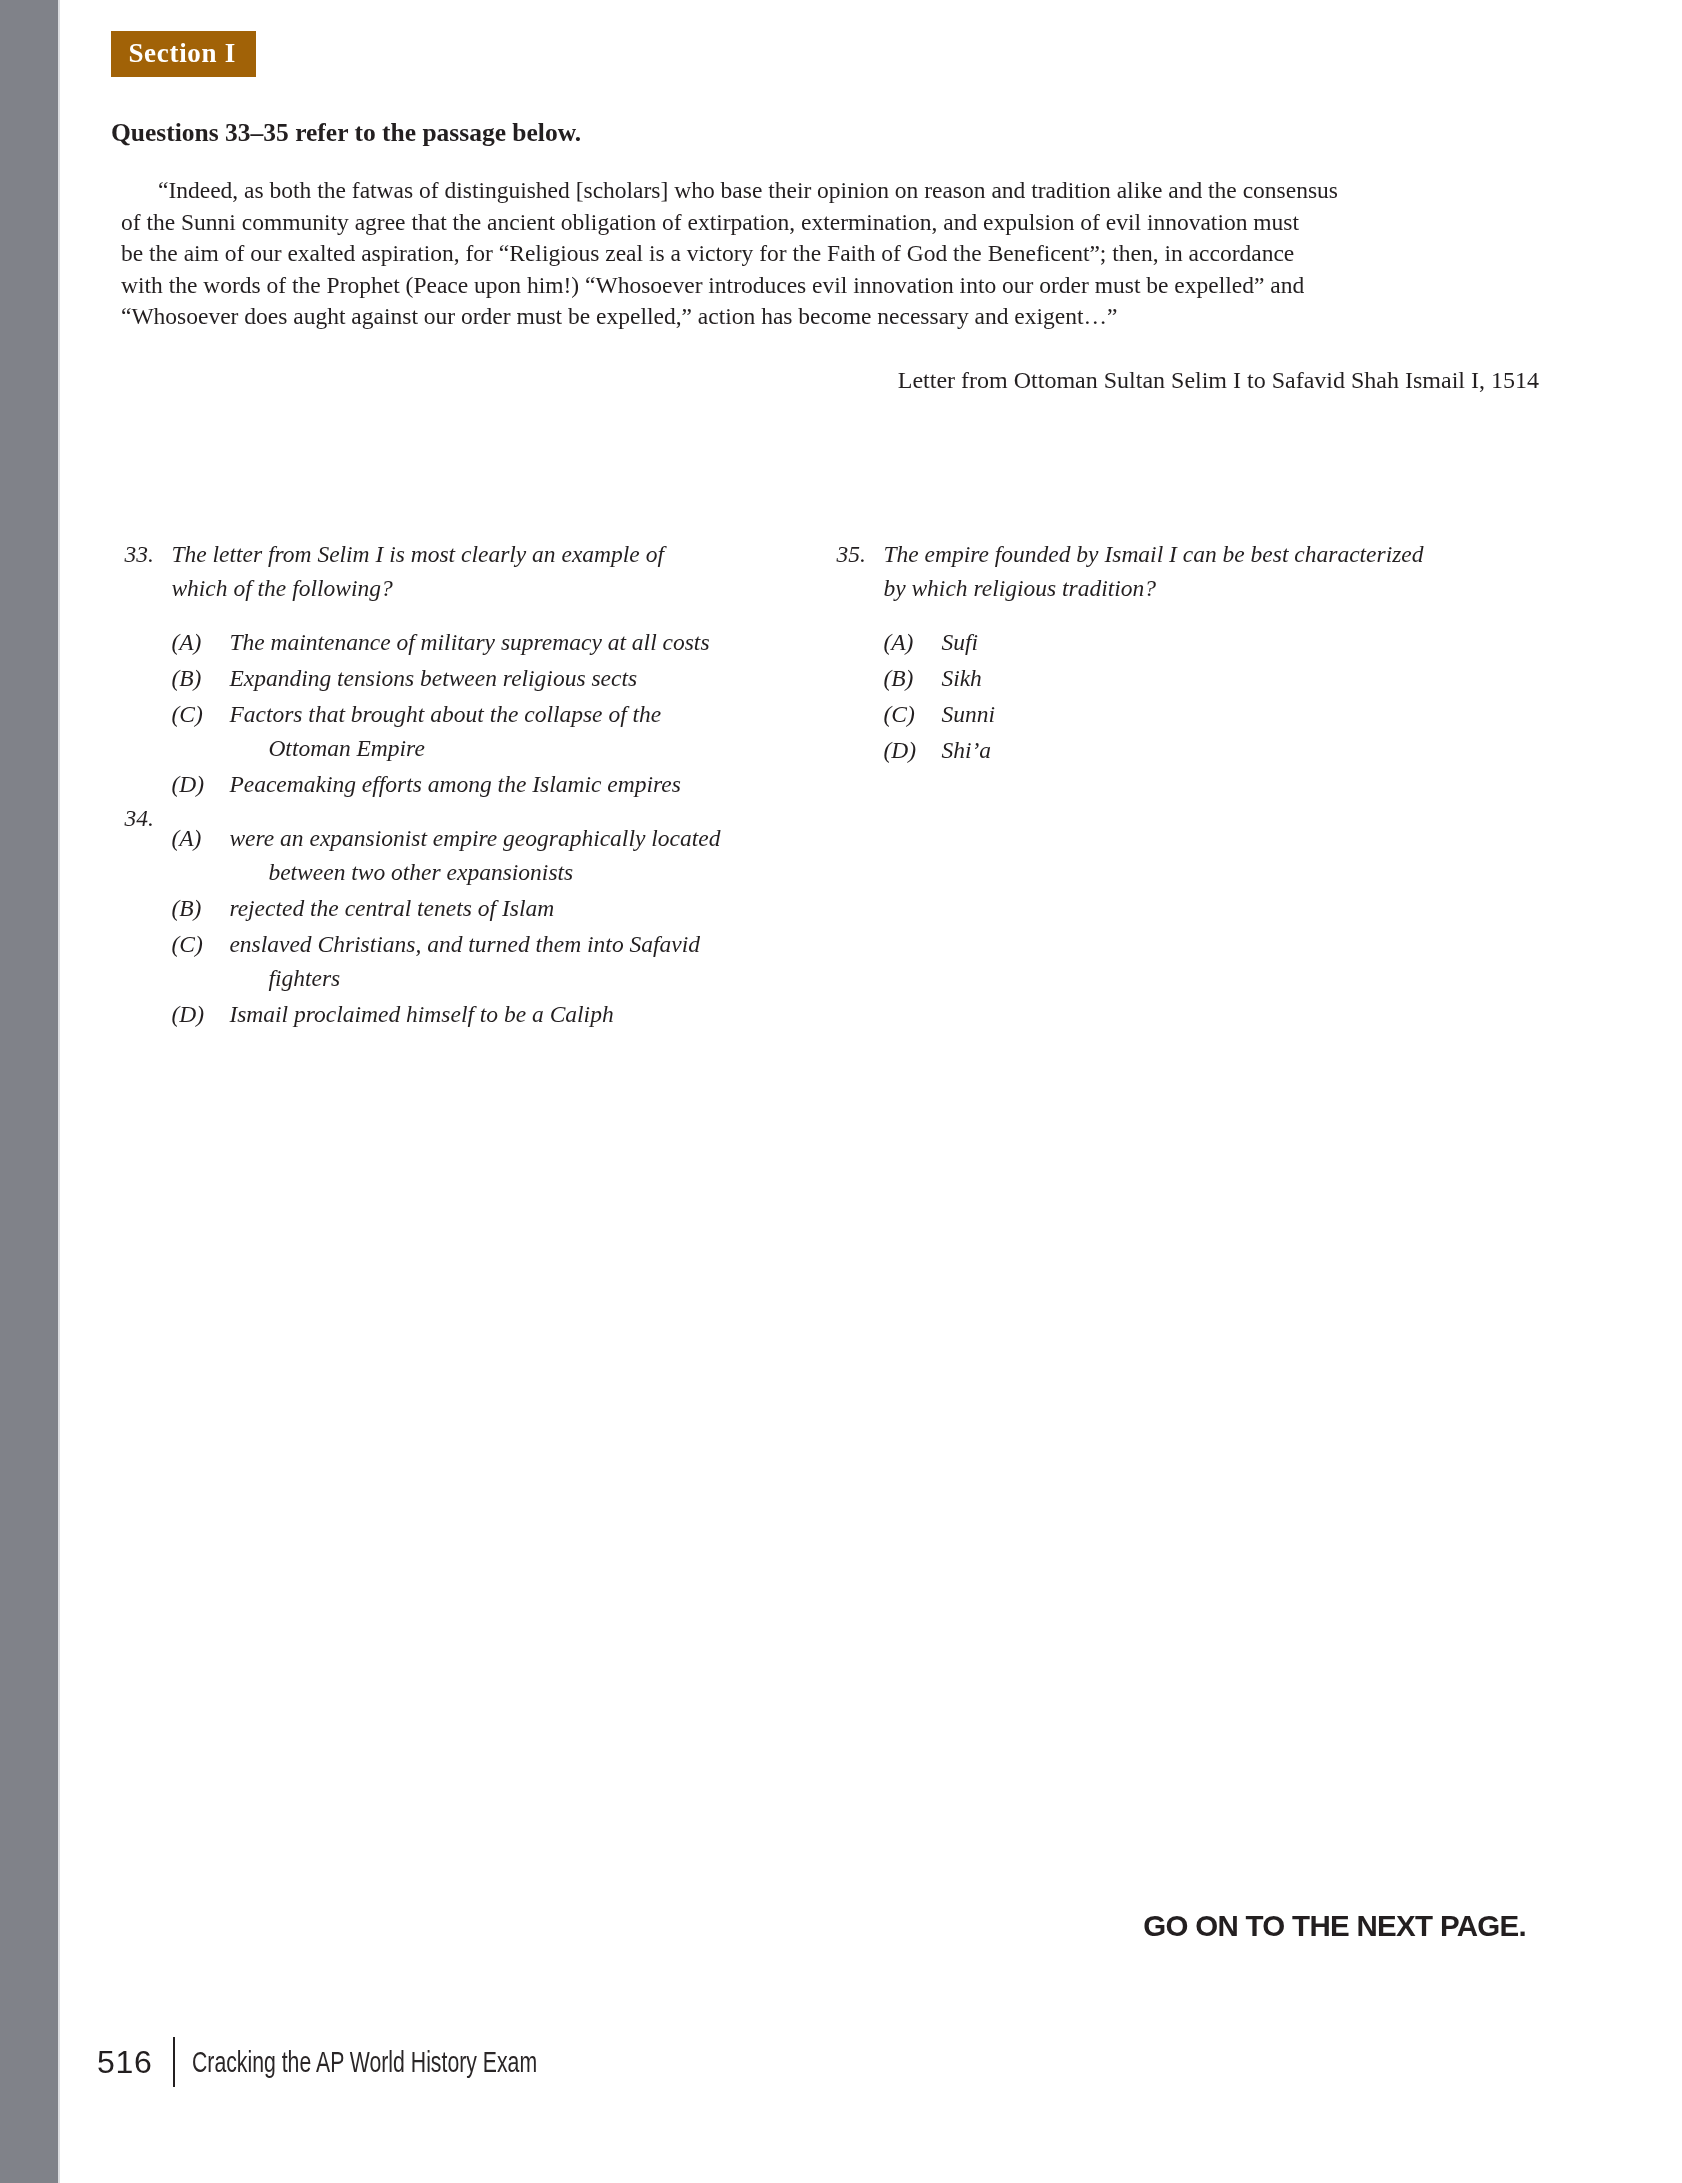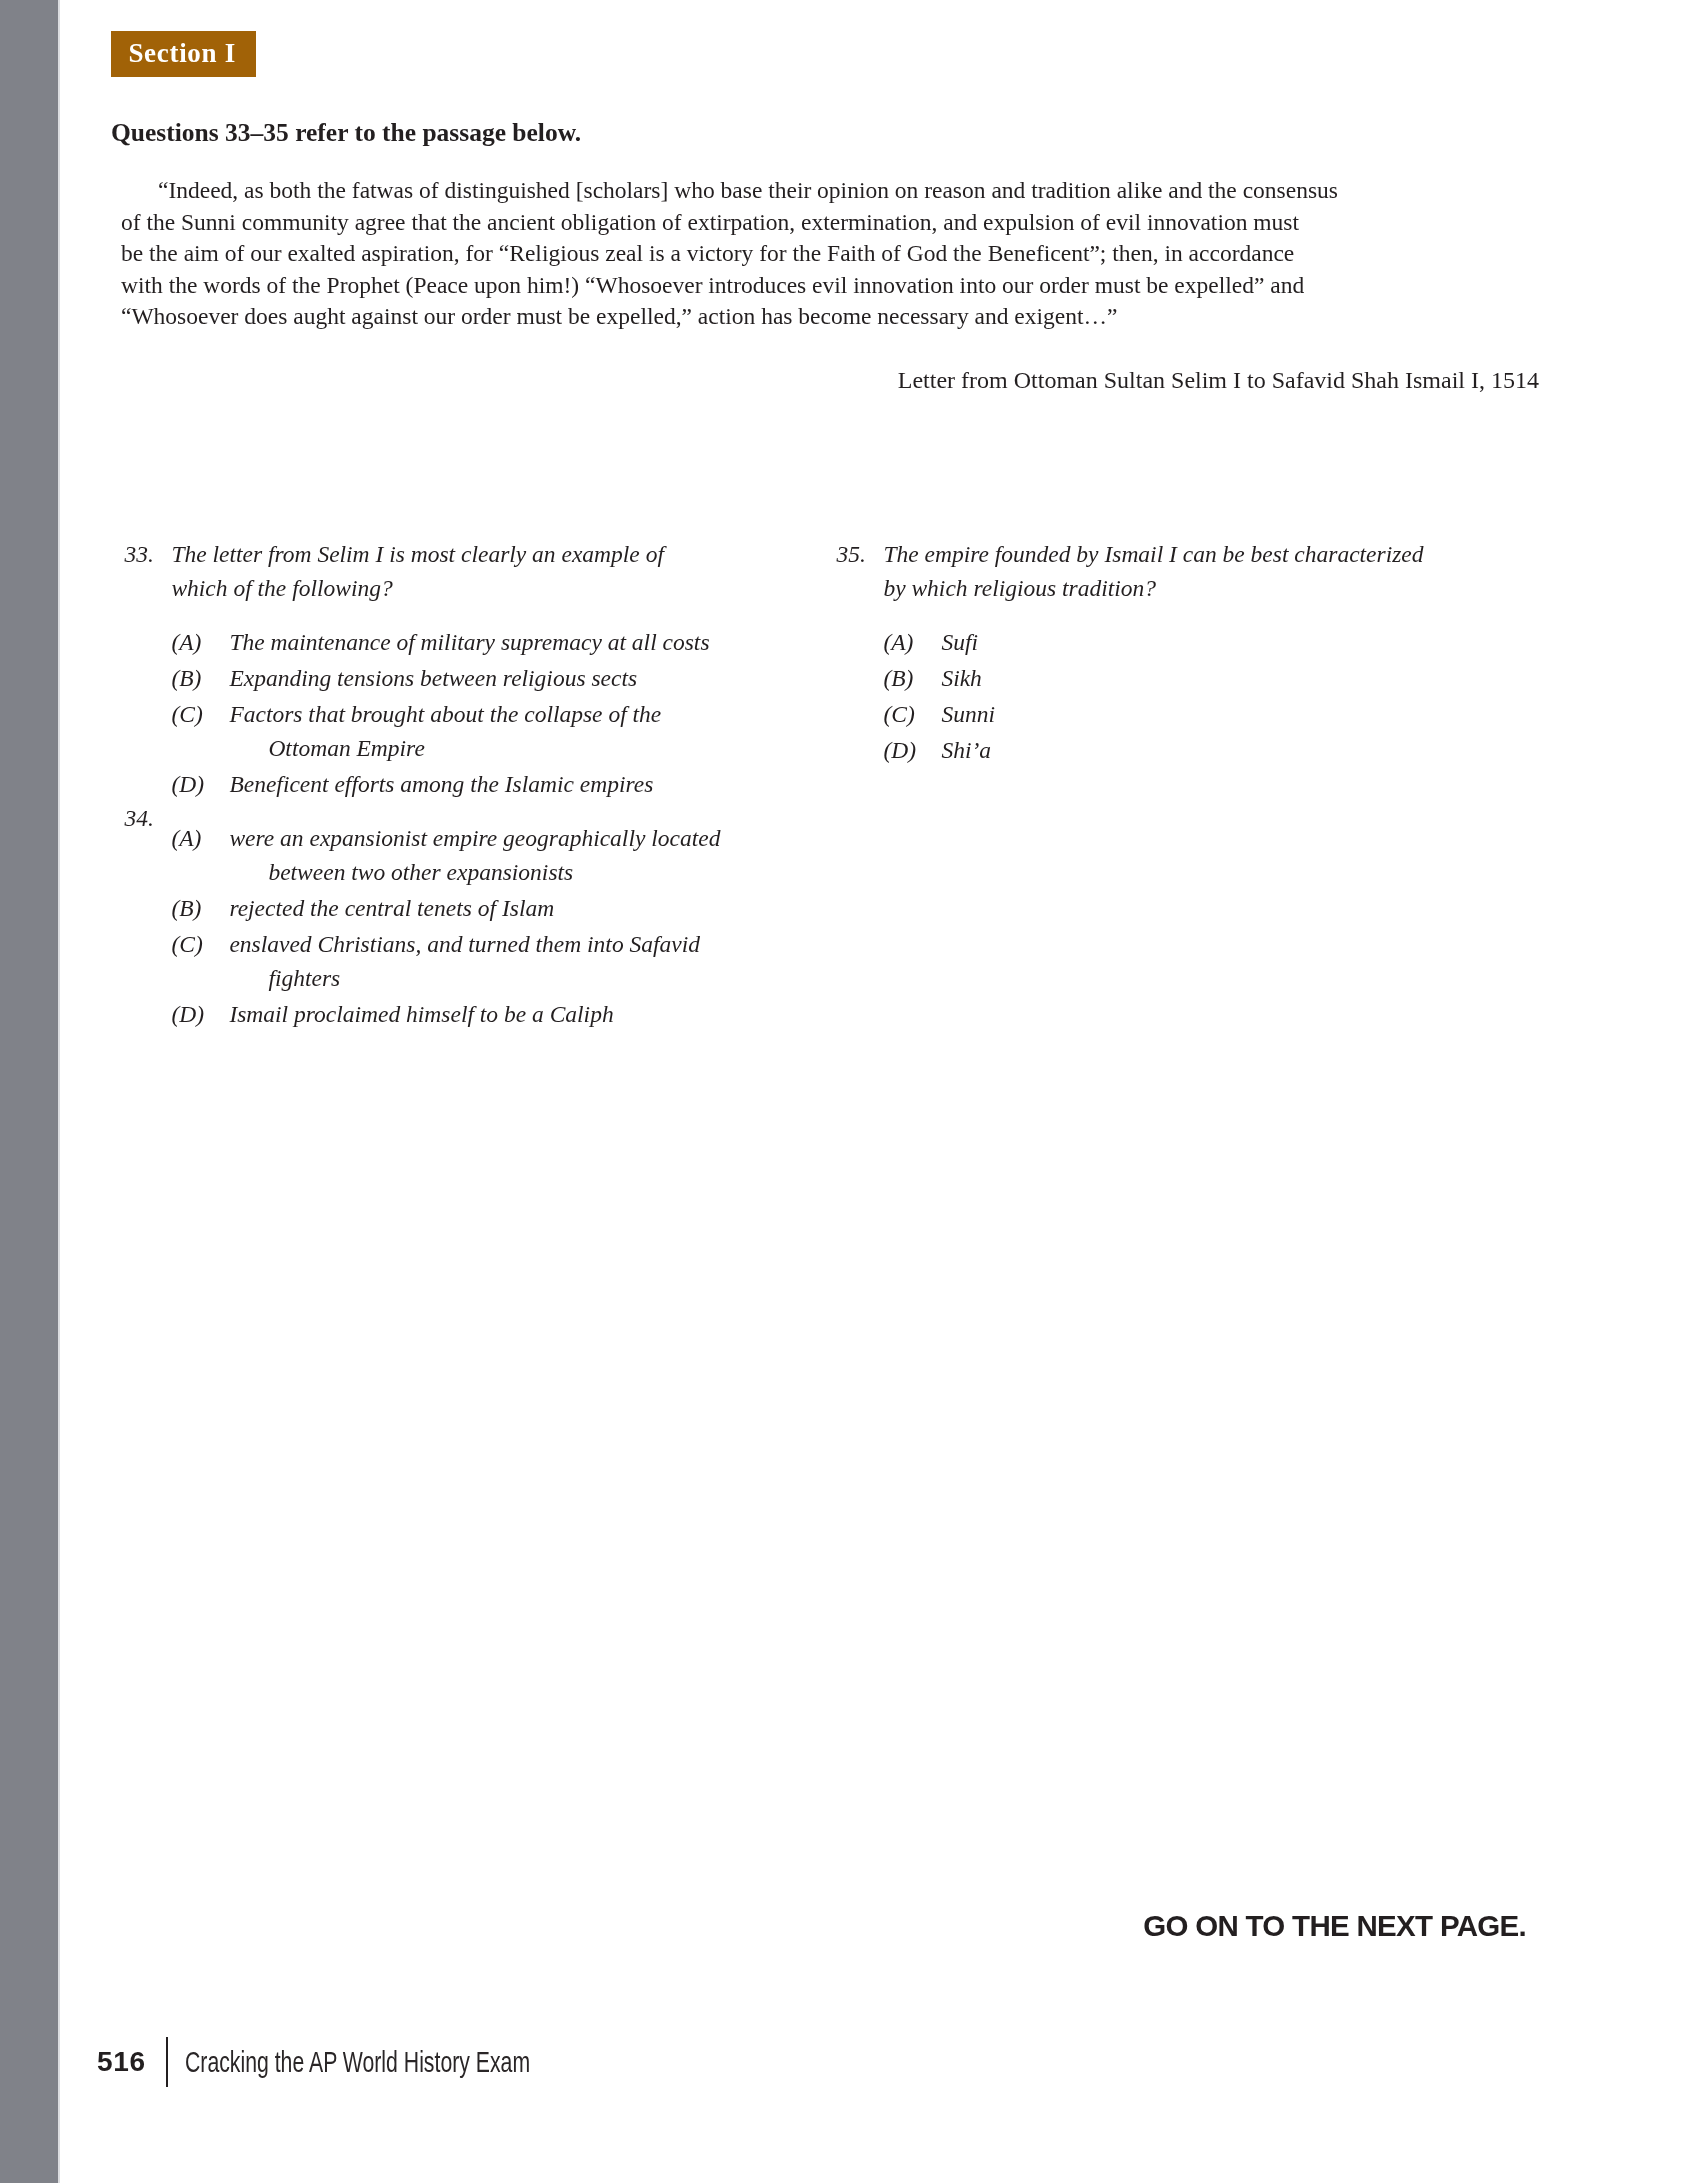--- a/index.html
+++ b/index.html
@@ -94,22 +94,22 @@
     white-space: nowrap;
   }
   .footer {
     position: absolute;
     left: 97px; top: 2037px;
     display: flex;
     align-items: center;
     font-family: "Liberation Sans", sans-serif;
   }
   .footer-page {
-    font-weight: bold;
-    font-size: 28px;
+    font-weight: normal;
+    font-size: 32px;
     letter-spacing: 0.7px;
   }
   .footer-divider {
     width: 2px; height: 50px;
     background: #231f20;
     margin-left: 20px;
     flex: none;
   }
   .footer-title {
     font-size: 29.5px;
@@ -160,21 +160,21 @@
               <div class="letter">(B)</div>
               <div class="opt-text">Expanding tensions between religious sects</div>
             </div>
             <div class="option">
               <div class="letter">(C)</div>
               <div class="opt-text">Factors that brought about the collapse of the
 Ottoman Empire</div>
             </div>
             <div class="option">
               <div class="letter">(D)</div>
-              <div class="opt-text">Beneficent efforts among the Islamic empires</div>
+              <div class="opt-text">Peacemaking efforts among the Islamic empires</div>
             </div>
           </div>
         </div>
       </div>
 
       <div class="question">
         <div class="qnum">34.</div>
         <div class="qbody">
           <div class="options">
             <div class="option">

